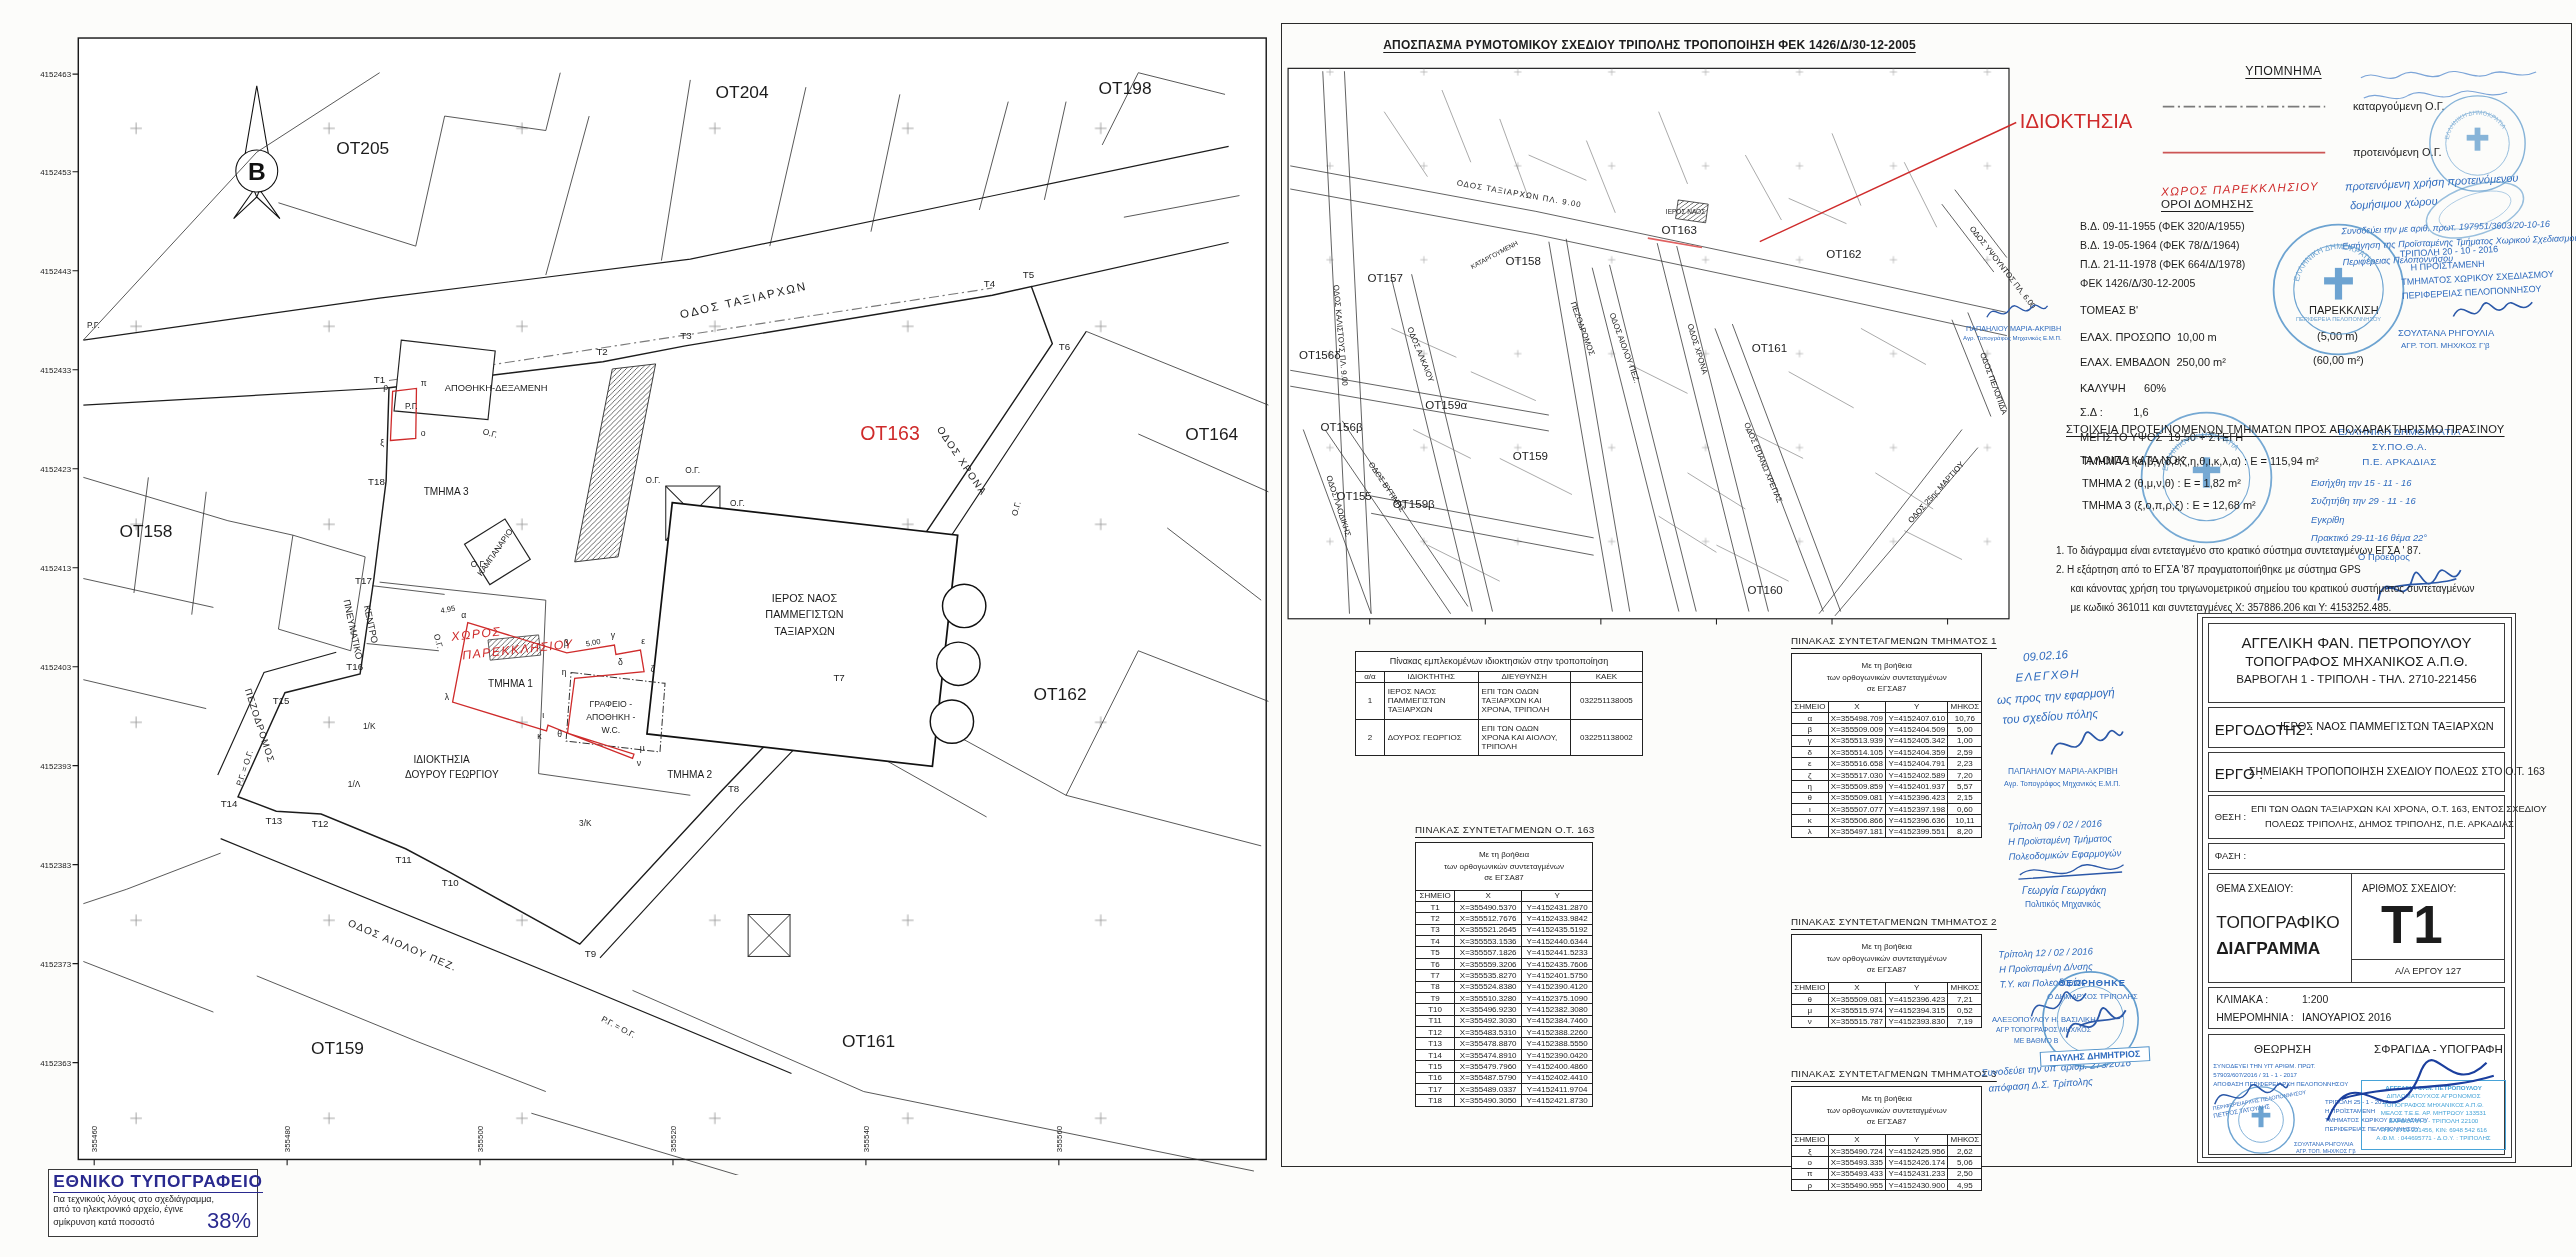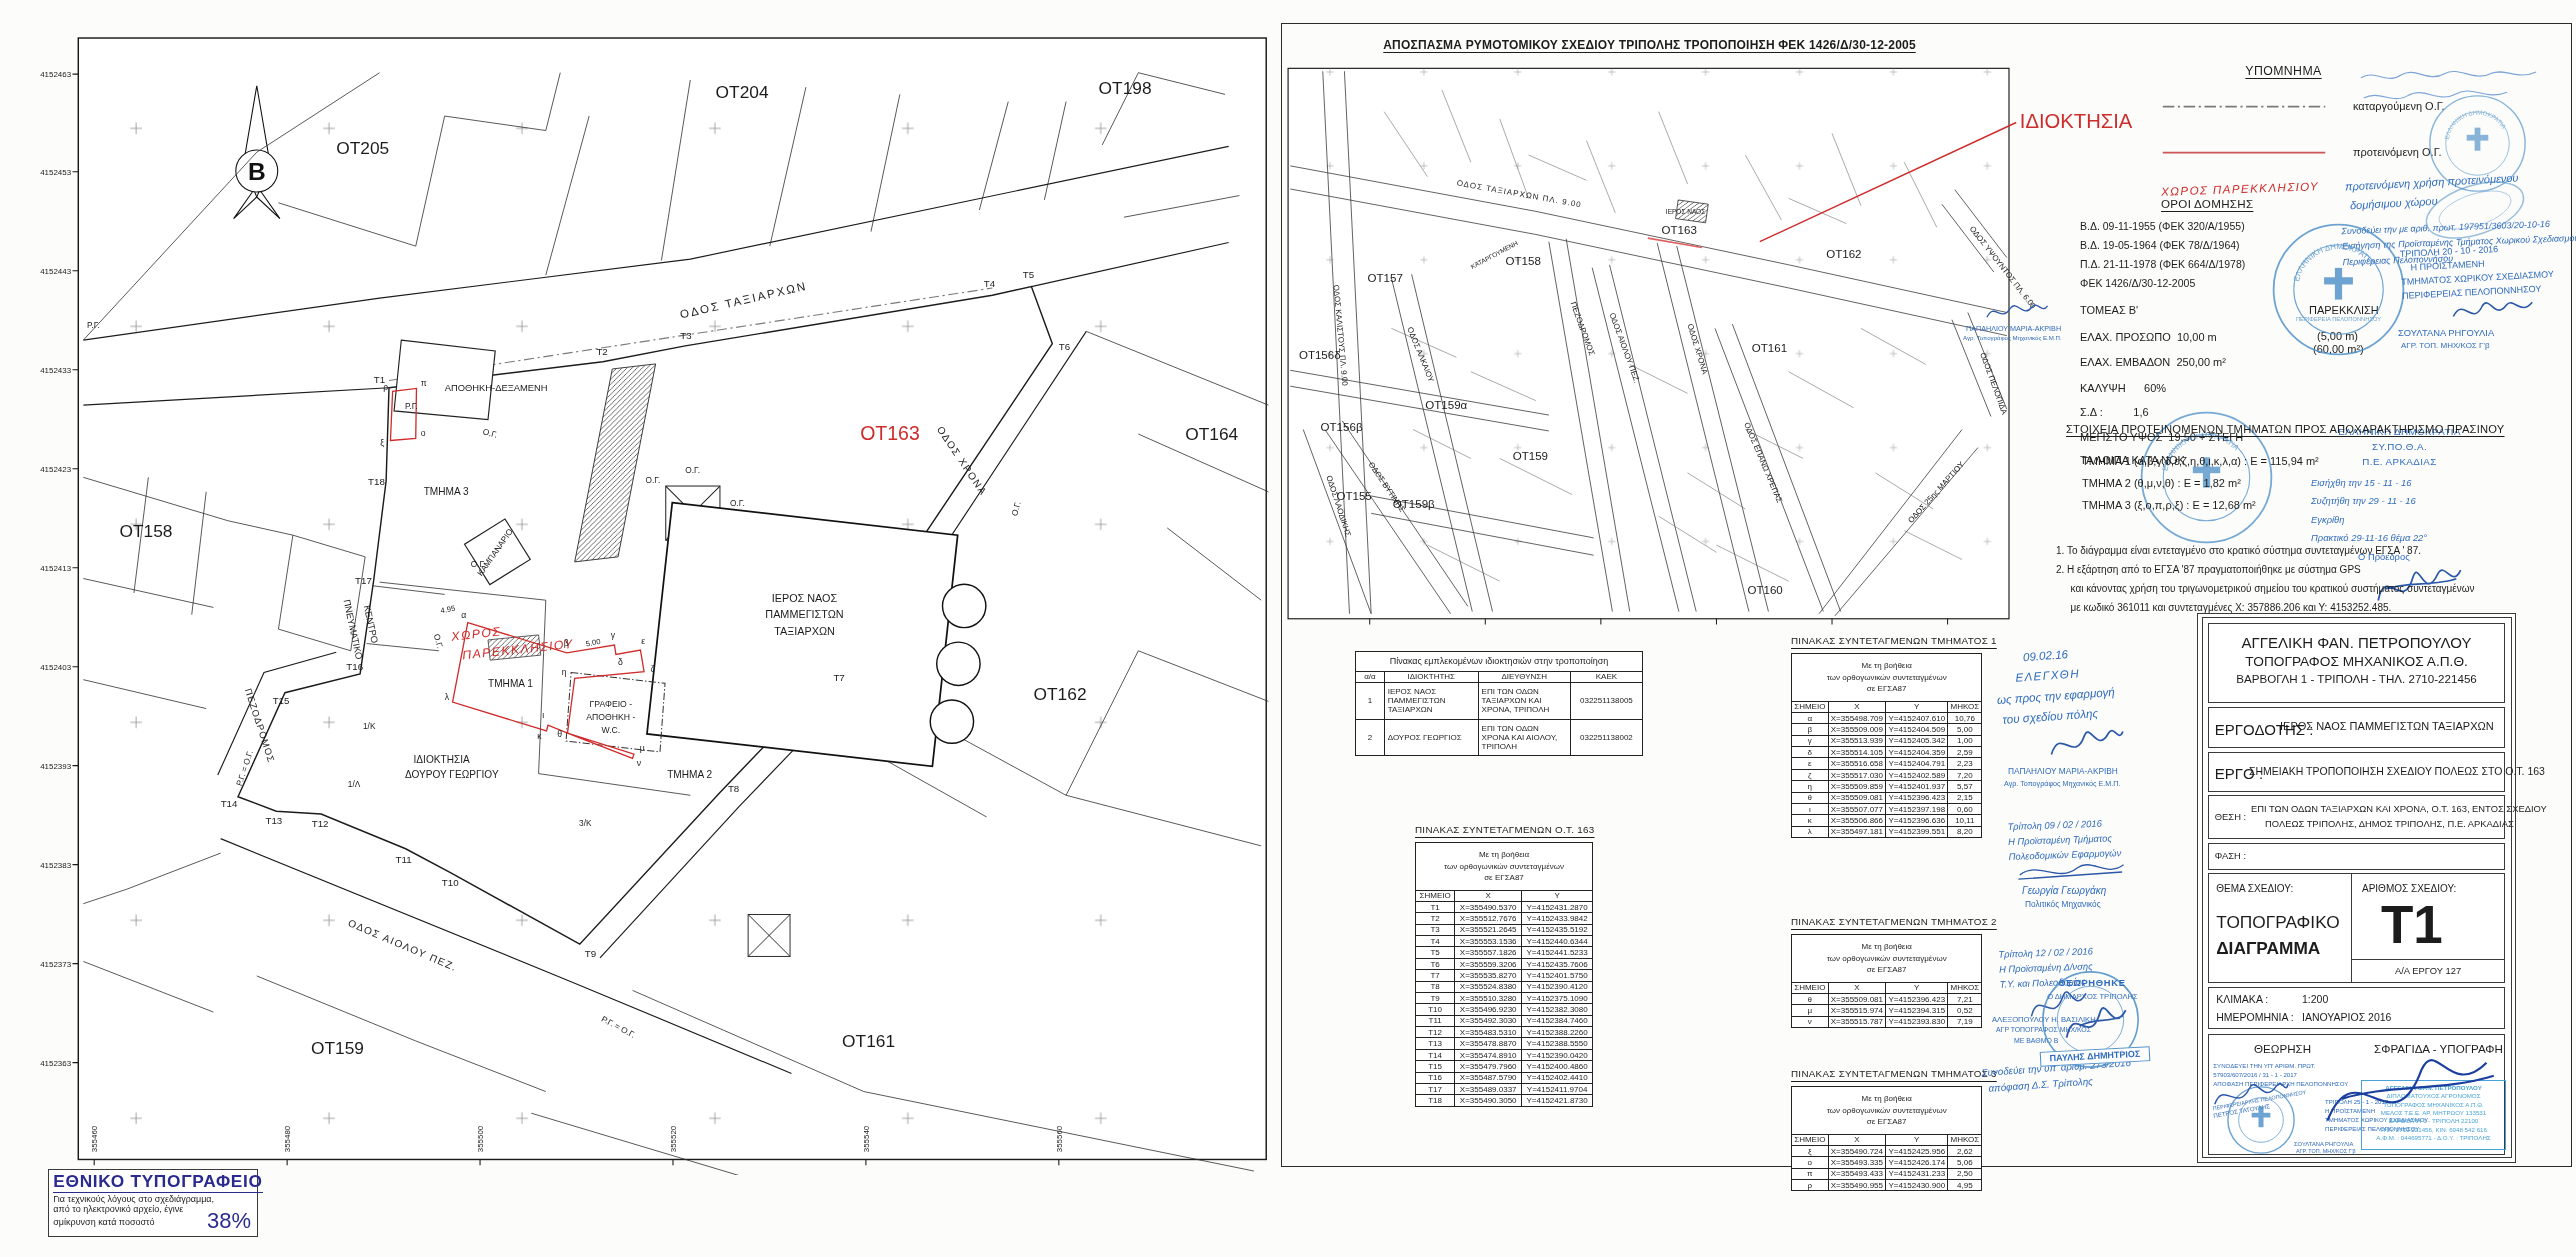--- a/index.html
+++ b/index.html
@@ -347,21 +347,21 @@
   <div>Β.Δ. 09-11-1955 (ΦΕΚ 320/Α/1955)</div>
   <div>Β.Δ. 19-05-1964 (ΦΕΚ 78/Δ/1964)</div>
   <div>Π.Δ. 21-11-1978 (ΦΕΚ 664/Δ/1978)</div>
   <div>ΦΕΚ 1426/Δ/30-12-2005</div>
 </div>
 <div class="t" style="left:2080px;top:304px;font-size:11px;">ΤΟΜΕΑΣ Β'</div>
 <div class="t" style="left:2309px;top:304px;font-size:11px;">ΠΑΡΕΚΚΛΙΣΗ</div>
 <div class="t" style="left:2080px;top:331px;font-size:11px;"><span>ΕΛΑΧ. ΠΡΟΣΩΠΟ</span>&nbsp;&nbsp;<span>10,00 m</span></div>
 <div class="t" style="left:2317px;top:330px;font-size:11px;">(5,00 m)</div>
 <div class="t" style="left:2080px;top:356px;font-size:11px;"><span>ΕΛΑΧ. ΕΜΒΑΔΟΝ</span>&nbsp;&nbsp;<span>250,00 m²</span></div>
-<div class="t" style="left:2313px;top:343px;font-size:11px;">(60,00 m²)</div>
+<div class="t" style="left:2313px;top:354px;font-size:11px;">(60,00 m²)</div>
 <div class="t" style="left:2080px;top:382px;font-size:11px;"><span>ΚΑΛΥΨΗ</span>&nbsp;&nbsp;&nbsp;&nbsp;&nbsp;&nbsp;<span>60%</span></div>
 <div class="t" style="left:2080px;top:406px;font-size:11px;text-align:right;"><span>Σ.Δ :</span>&nbsp;&nbsp;&nbsp;&nbsp;&nbsp;&nbsp;&nbsp;&nbsp;&nbsp;&nbsp;<span>1,6</span></div>
 <div class="t" style="left:2080px;top:431px;font-size:11px;"><span>ΜΕΓΙΣΤΟ ΥΨΟΣ</span>&nbsp;&nbsp;<span>19,50 + ΣΤΕΓΗ</span></div>
 <div class="t" style="left:2080px;top:454px;font-size:11px;">ΤΑ ΛΟΙΠΑ ΚΑΤΑ ΝΟΚ</div>
 
 <svg class="stamp" style="left:2270px;top:221px;opacity:.8" width="137" height="137" viewBox="-95 -95 190 190">
   <circle r="90" fill="none" stroke="#4a8ec7" stroke-width="2.5"></circle>
   <circle r="62" fill="none" stroke="#4a8ec7" stroke-width="1.5"></circle>
   <path id="arcA" d="M -56 0 A 56 56 0 0 1 56 0" fill="none"></path>
   <text font-size="11" fill="#4a8ec7"><textPath href="#arcA" startOffset="6%">ΕΛΛΗΝΙΚΗ ΔΗΜΟΚΡΑΤΙΑ</textPath></text>

